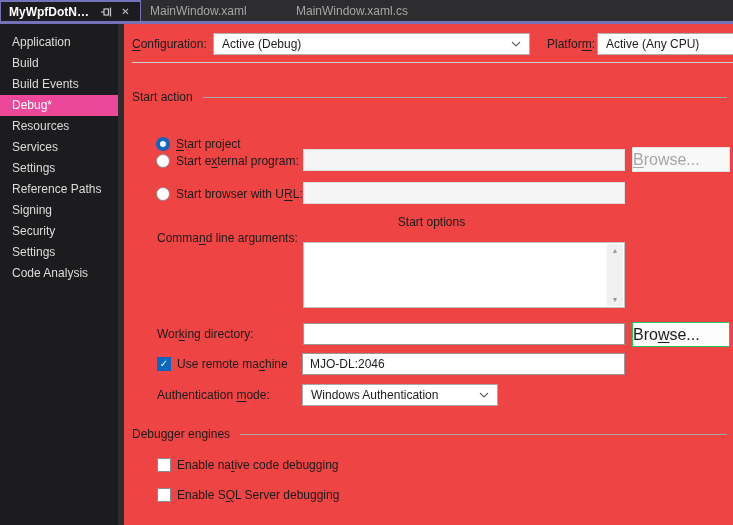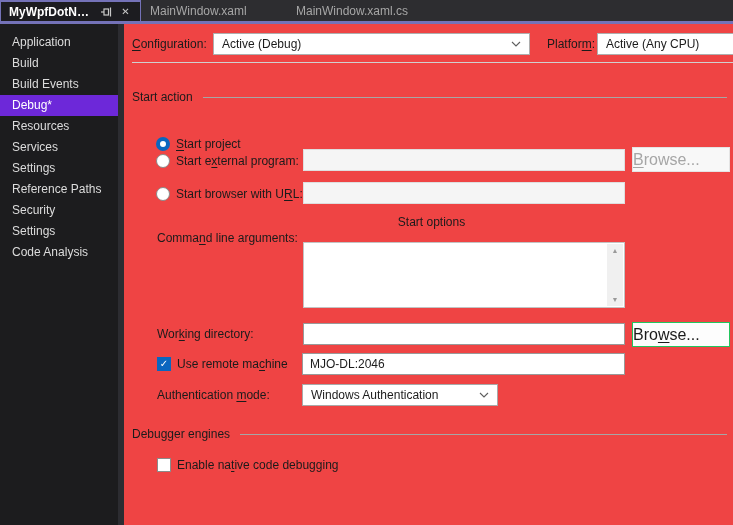--- a/index.html
+++ b/index.html
@@ -72,21 +72,21 @@
     height: 21px;
     line-height: 21px;
     padding-left: 12px;
     color: #dcdcdc;
     cursor: default;
     white-space: nowrap;
     position: relative;
     width: 118px;
   }
   .side-item.selected {
-    background: #6d28d9;
+    background: #ec4899;
     color: #ffffff;
   }
   .side-item.selected::after {
     content: "";
     position: absolute;
     right: -6px;
     top: 50%;
     margin-top: -5px;
     border-top: 5px solid transparent;
     border-bottom: 5px solid transparent;
@@ -241,20 +241,21 @@
 
   <div class="sidebar">
     <div class="side-item">Application</div>
     <div class="side-item">Build</div>
     <div class="side-item">Build Events</div>
     <div class="side-item selected">Debug*</div>
     <div class="side-item">Resources</div>
     <div class="side-item">Services</div>
     <div class="side-item">Settings</div>
     <div class="side-item">Reference Paths</div>
+    <div class="side-item">Signing</div>
     <div class="side-item">Security</div>
     <div class="side-item">Settings</div>
     <div class="side-item">Code Analysis</div>
     <div class="sidebar-scroll"></div>
   </div>
 
   <div class="content">
 
     <div class="lbl" style="left:8px; top:9px;"><span></span><span class="mn">C</span><span>onfiguration:</span></div>
     <div class="combo" style="left:89px; top:9px; width:317px;">
@@ -333,15 +334,19 @@
     <div class="group-head" style="left:8px; right:6px; top:403px;">
       <span class="g-label">Debugger engines</span>
       <span class="g-rule"></span>
     </div>
 
     <div class="ctl-row" style="left:33px; top:433px;">
       <span class="check"></span>
       <span class="row-label"><span>Enable na</span><span class="mn">t</span><span>ive code debugging</span></span>
     </div>
 
+    <div class="ctl-row" style="left:33px; top:463px;">
+      <span class="check"></span>
+      <span class="row-label"><span>Enable S</span><span class="mn">Q</span><span>L Server debugging</span></span>
+    </div>
 
   </div>
 </div>
 
 </body></html>

